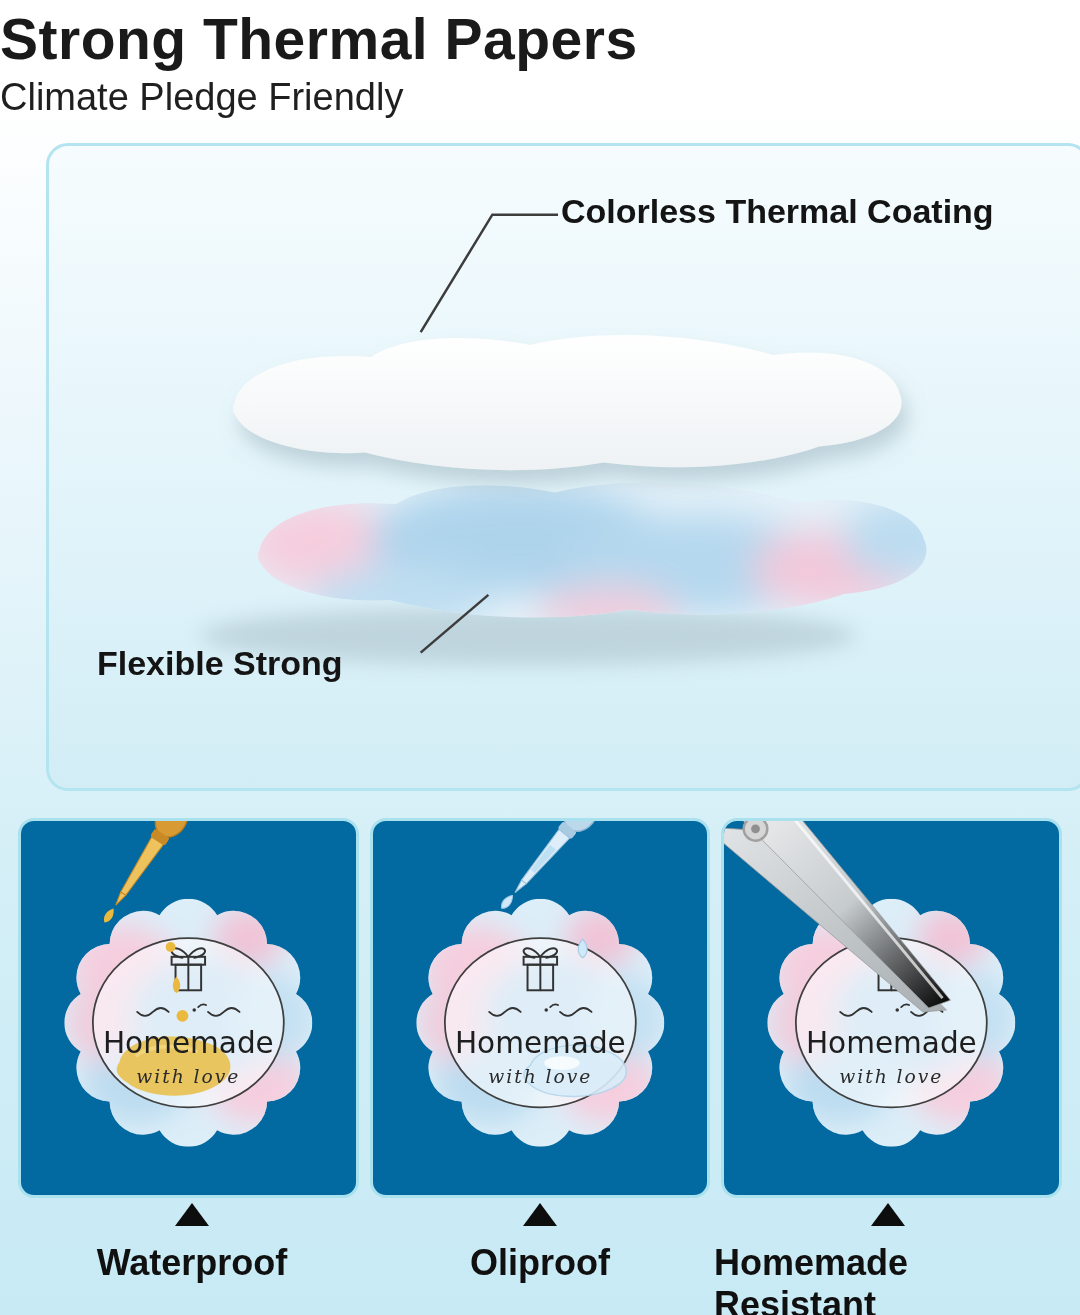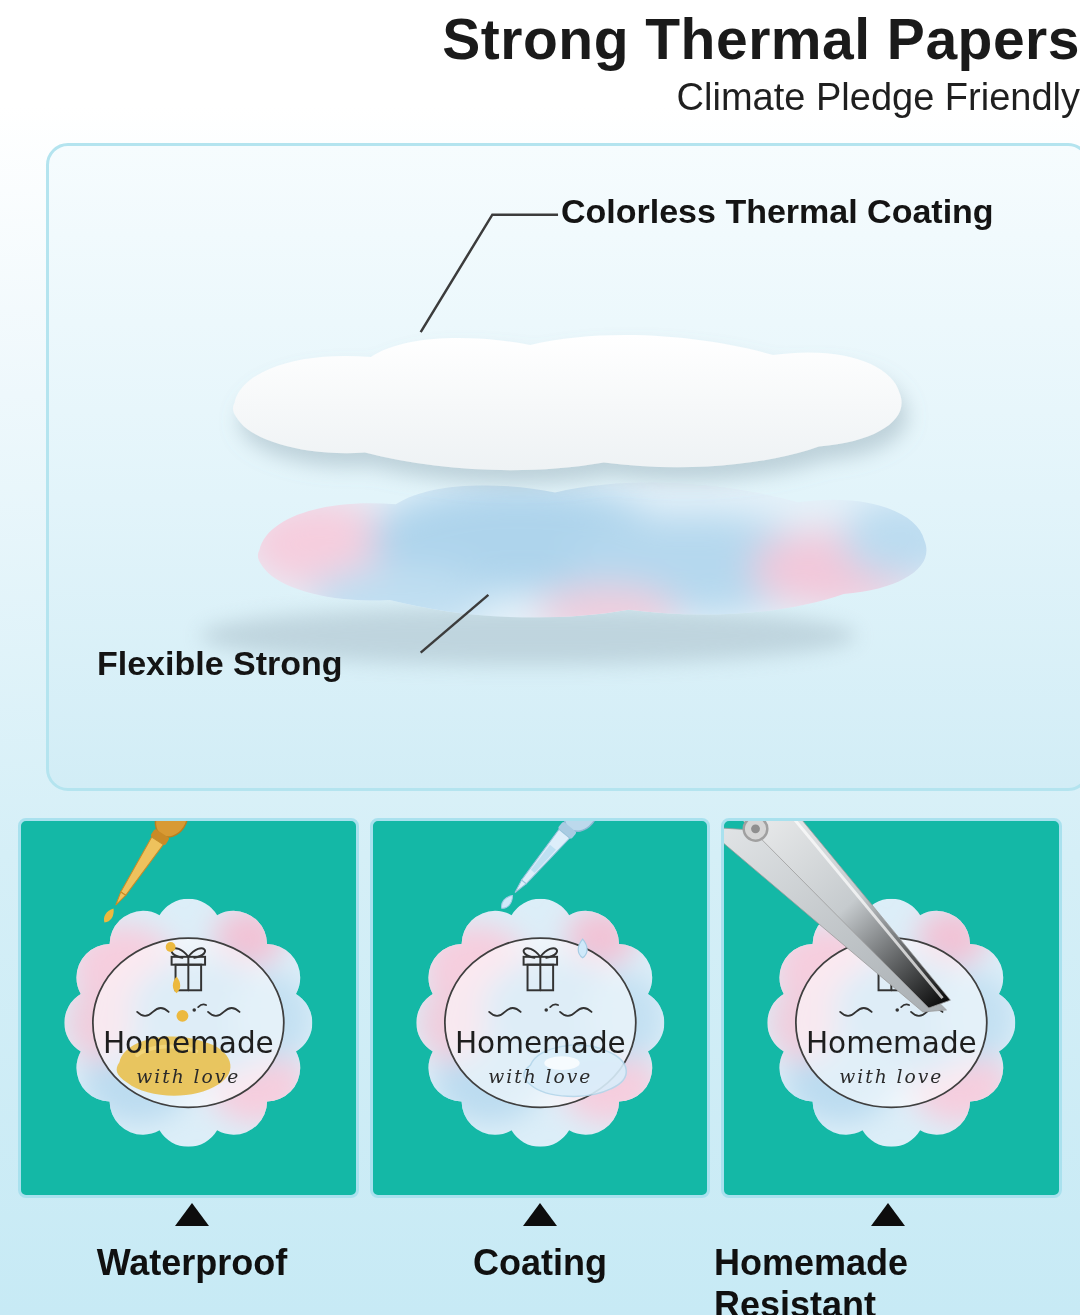--- a/index.html
+++ b/index.html
@@ -2,46 +2,46 @@
 <html><head>
 <meta charset="utf-8">
 <style>
   html,body{margin:0;padding:0;}
   body{
     width:1080px;height:1315px;position:relative;overflow:hidden;
     font-family:"Liberation Sans",sans-serif;color:#111;
     background:linear-gradient(180deg,#ffffff 0%,#ffffff 8%,#eef8fc 30%,#d5eff7 65%,#c7eaf5 100%);
   }
   .title{
-    position:absolute;top:6px;left:0;width:100%;text-align:right;
+    position:absolute;top:6px;left:0;width:100%;text-align:left;
     font-size:57px;font-weight:800;letter-spacing:.5px;color:#1a1a1a;
   }
   .subtitle{
-    position:absolute;top:76px;left:0;width:100%;text-align:right;
+    position:absolute;top:76px;left:0;width:100%;text-align:left;
     font-size:38px;font-weight:500;color:#1f1f1f;
   }
   .main-panel{
     position:absolute;left:18px;top:143px;width:1038px;height:642px;
     border:3px solid #b4e4ef;border-radius:22px;
     background:linear-gradient(180deg,#f6fcfe 0%,#e2f4fa 55%,#d2edf6 100%);
     overflow:hidden;
     margin-left:28px;
   }
   .diagram-svg{position:absolute;left:0;top:0;width:100%;height:100%;}
   .callout{
     position:absolute;font-size:34px;font-weight:700;color:#141414;white-space:nowrap;
   }
   .callout-top{left:512px;top:46px;}
   .callout-bottom{left:48px;top:498px;}
   .features-row{
     position:absolute;left:18px;top:818px;width:1044px;height:380px;
     display:flex;gap:11px;
   }
   .feature-panel{
-    flex:1 1 0;background:#14b8a6;border:3px solid #a9e1ee;border-radius:8px;
+    flex:1 1 0;background:#0369a1;border:3px solid #a9e1ee;border-radius:16px;
     overflow:hidden;position:relative;
   }
   .feature-panel svg{position:absolute;left:0;top:0;width:100%;height:100%;}
   .caption-row{
     position:absolute;left:18px;top:1203px;width:1044px;display:flex;
   }
   .caption-cell{flex:1 1 0;display:flex;flex-direction:column;align-items:center;}
   .pointer-triangle{
     width:0;height:0;border-left:17px solid transparent;border-right:17px solid transparent;
     border-bottom:23px solid #0d0d0d;
@@ -231,19 +231,19 @@
 
 </div>
 
 <div class="caption-row">
   <div class="caption-cell">
     <div class="pointer-triangle"></div>
     <div class="caption-label">Waterproof</div>
   </div>
   <div class="caption-cell">
     <div class="pointer-triangle"></div>
-    <div class="caption-label">Coating</div>
+    <div class="caption-label">Oliproof</div>
   </div>
   <div class="caption-cell">
     <div class="pointer-triangle"></div>
     <div class="caption-label">Homemade Resistant</div>
   </div>
 </div>
 
 </body></html>

